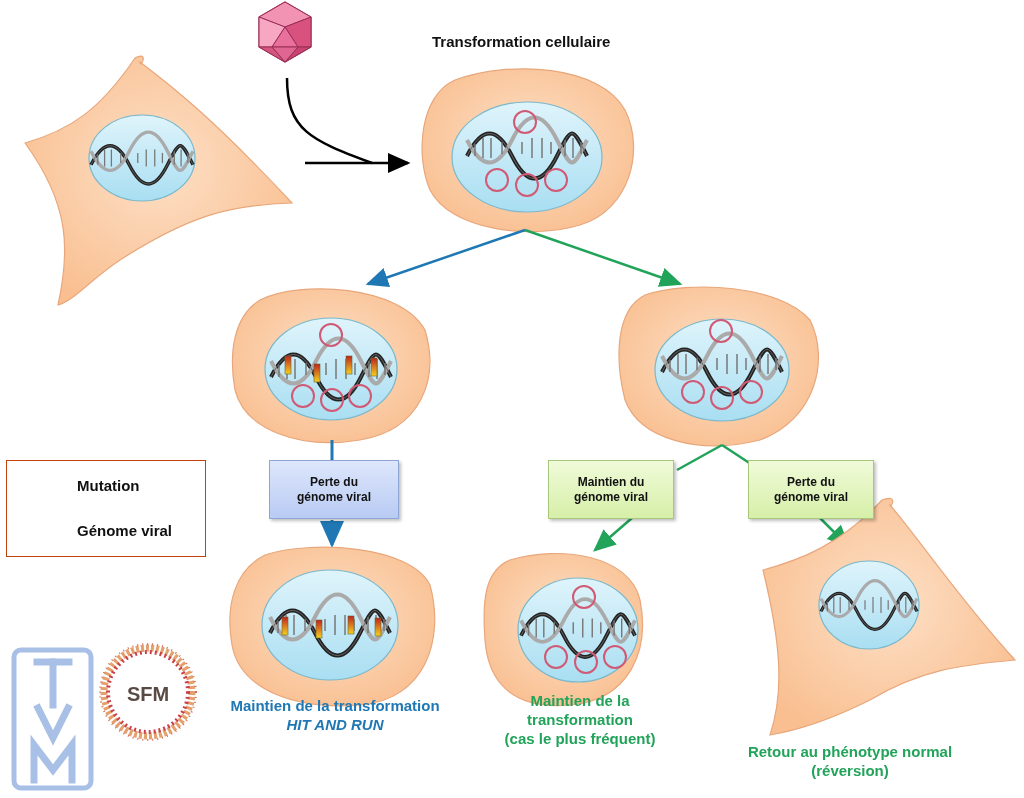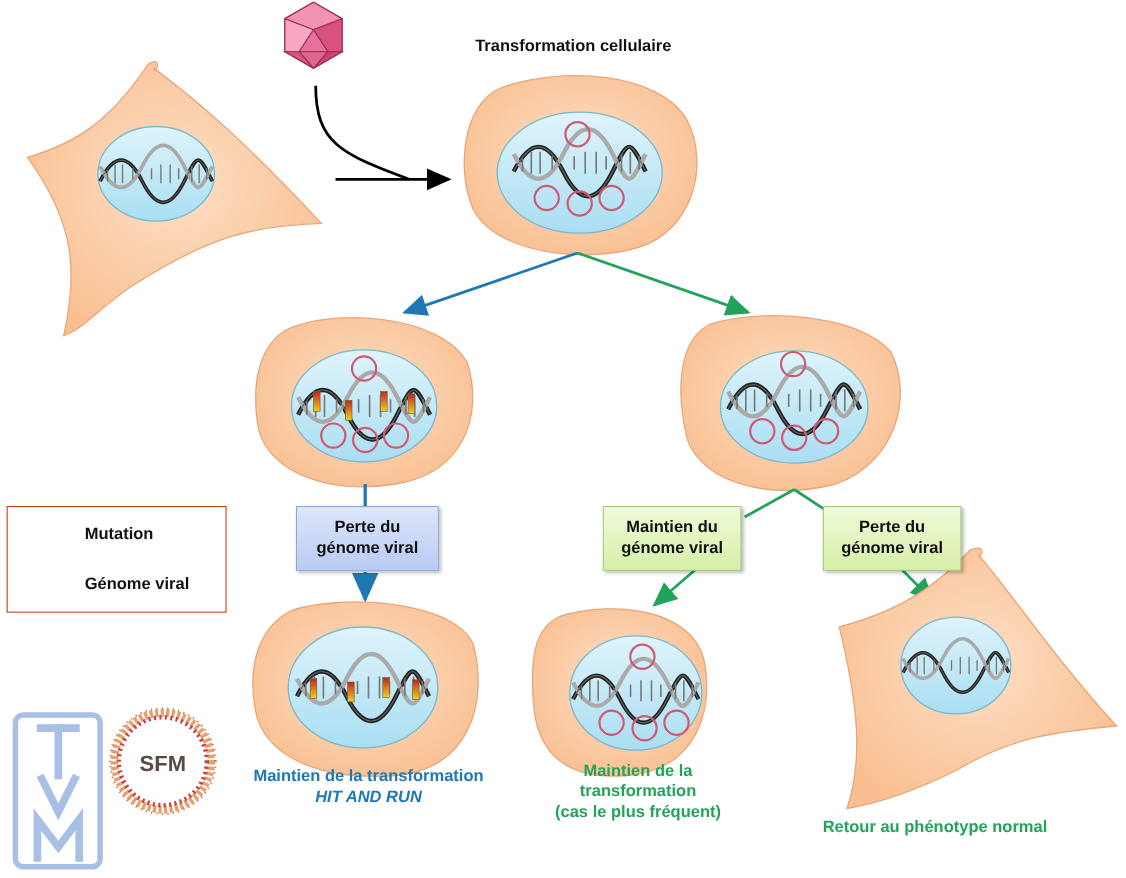--- a/index.html
+++ b/index.html
@@ -2,21 +2,21 @@
 <html><head>
 <meta charset="utf-8">
 <style>
   html, body { margin:0; padding:0; background:#ffffff; }
   body { width:1024px; height:798px; position:relative; overflow:hidden;
          font-family:"Liberation Sans", "DejaVu Sans", sans-serif; }
   #stage { position:absolute; left:0; top:0; width:1024px; height:798px; }
   .txt { position:absolute; font-weight:bold; text-align:center; line-height:1.2;margin-left:32px; }
   .title { left:400px; top:33px; width:200px; font-size:15px; color:#111; text-align:left; }
   .box { position:absolute; border:1px solid #9ab; box-shadow:2px 2px 3px rgba(0,0,0,0.25);
-         font-weight:bold; font-size:15px; color:#111; text-align:center; line-height:1.25;
+         font-weight:bold; font-size:12px; color:#111; text-align:center; line-height:1.25;
          display:flex; flex-direction:column; justify-content:center; }
   .box.blue { background:linear-gradient(#dde6fb,#b9cbf4); border-color:#8ea6d6; }
   .box.green { background:linear-gradient(#f0fbd9,#d6efa8); border-color:#a8c77c; }
   .legend { position:absolute; left:6px; top:460px; width:198px; height:95px;
             border:1px solid #c2410c; background:#fff; }
   .legend .lbl { position:absolute; left:70px; font-size:15px; font-weight:bold; color:#111; }
   .cap { position:absolute; font-size:15px; font-weight:bold; text-align:center; line-height:1.25; }
   .cap.blue { color:#1f78b4; }
   .cap.green { color:#22a35a; }
   .ital { font-style:italic;text-align:center; }
@@ -215,14 +215,15 @@
   <div>Maintien de la transformation</div>
   <div class="ital">HIT AND RUN</div>
 </div>
 <div class="cap green" style="left:480px;top:692px;width:200px;">
   <div>Maintien de la</div>
   <div>transformation</div>
   <div>(cas le plus fréquent)</div>
 </div>
 <div class="cap green" style="left:705px;top:743px;width:290px;">
   <div>Retour au phénotype normal</div>
+  <div>(réversion)</div>
 </div>
 </div>
 
 </body></html>

